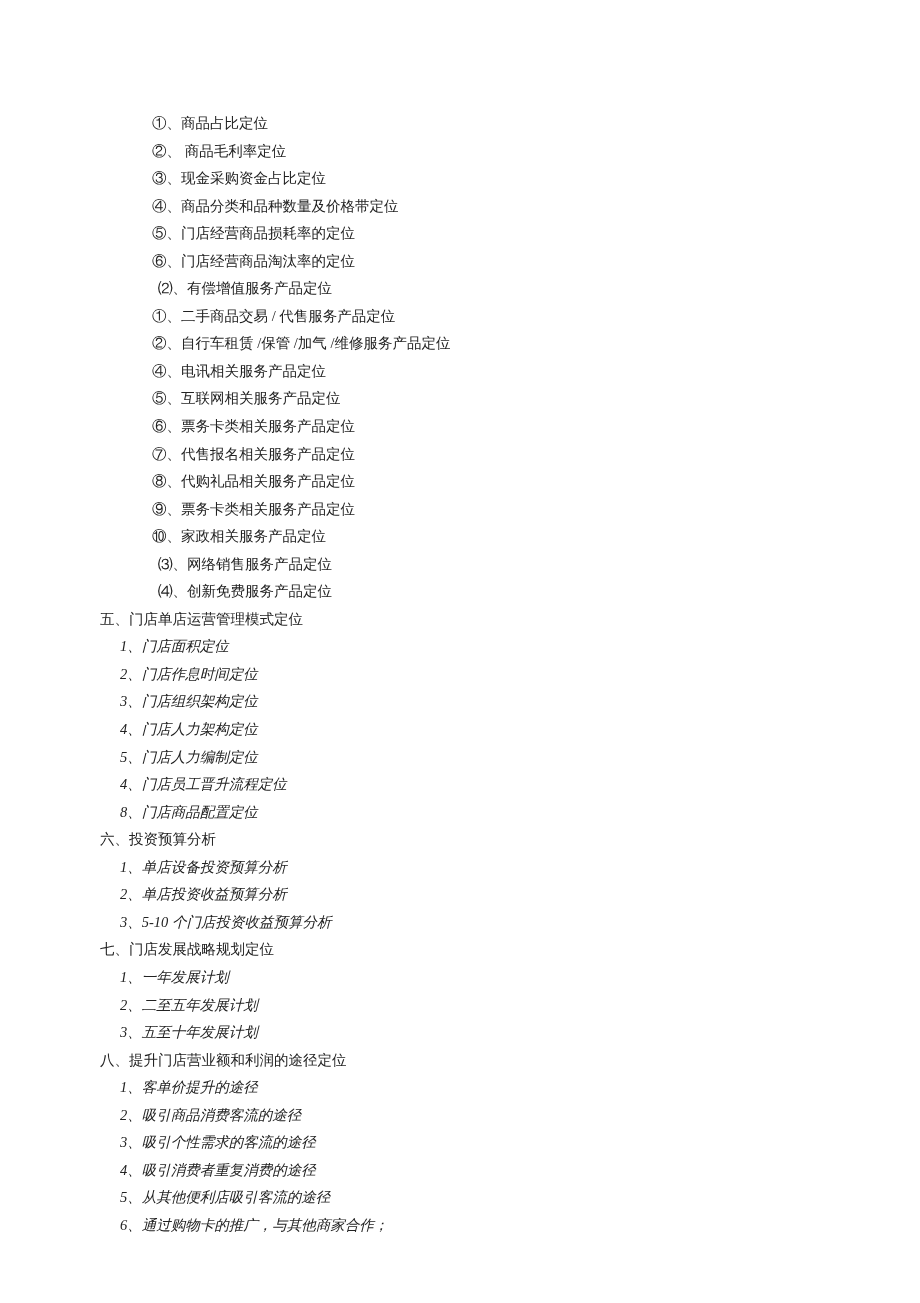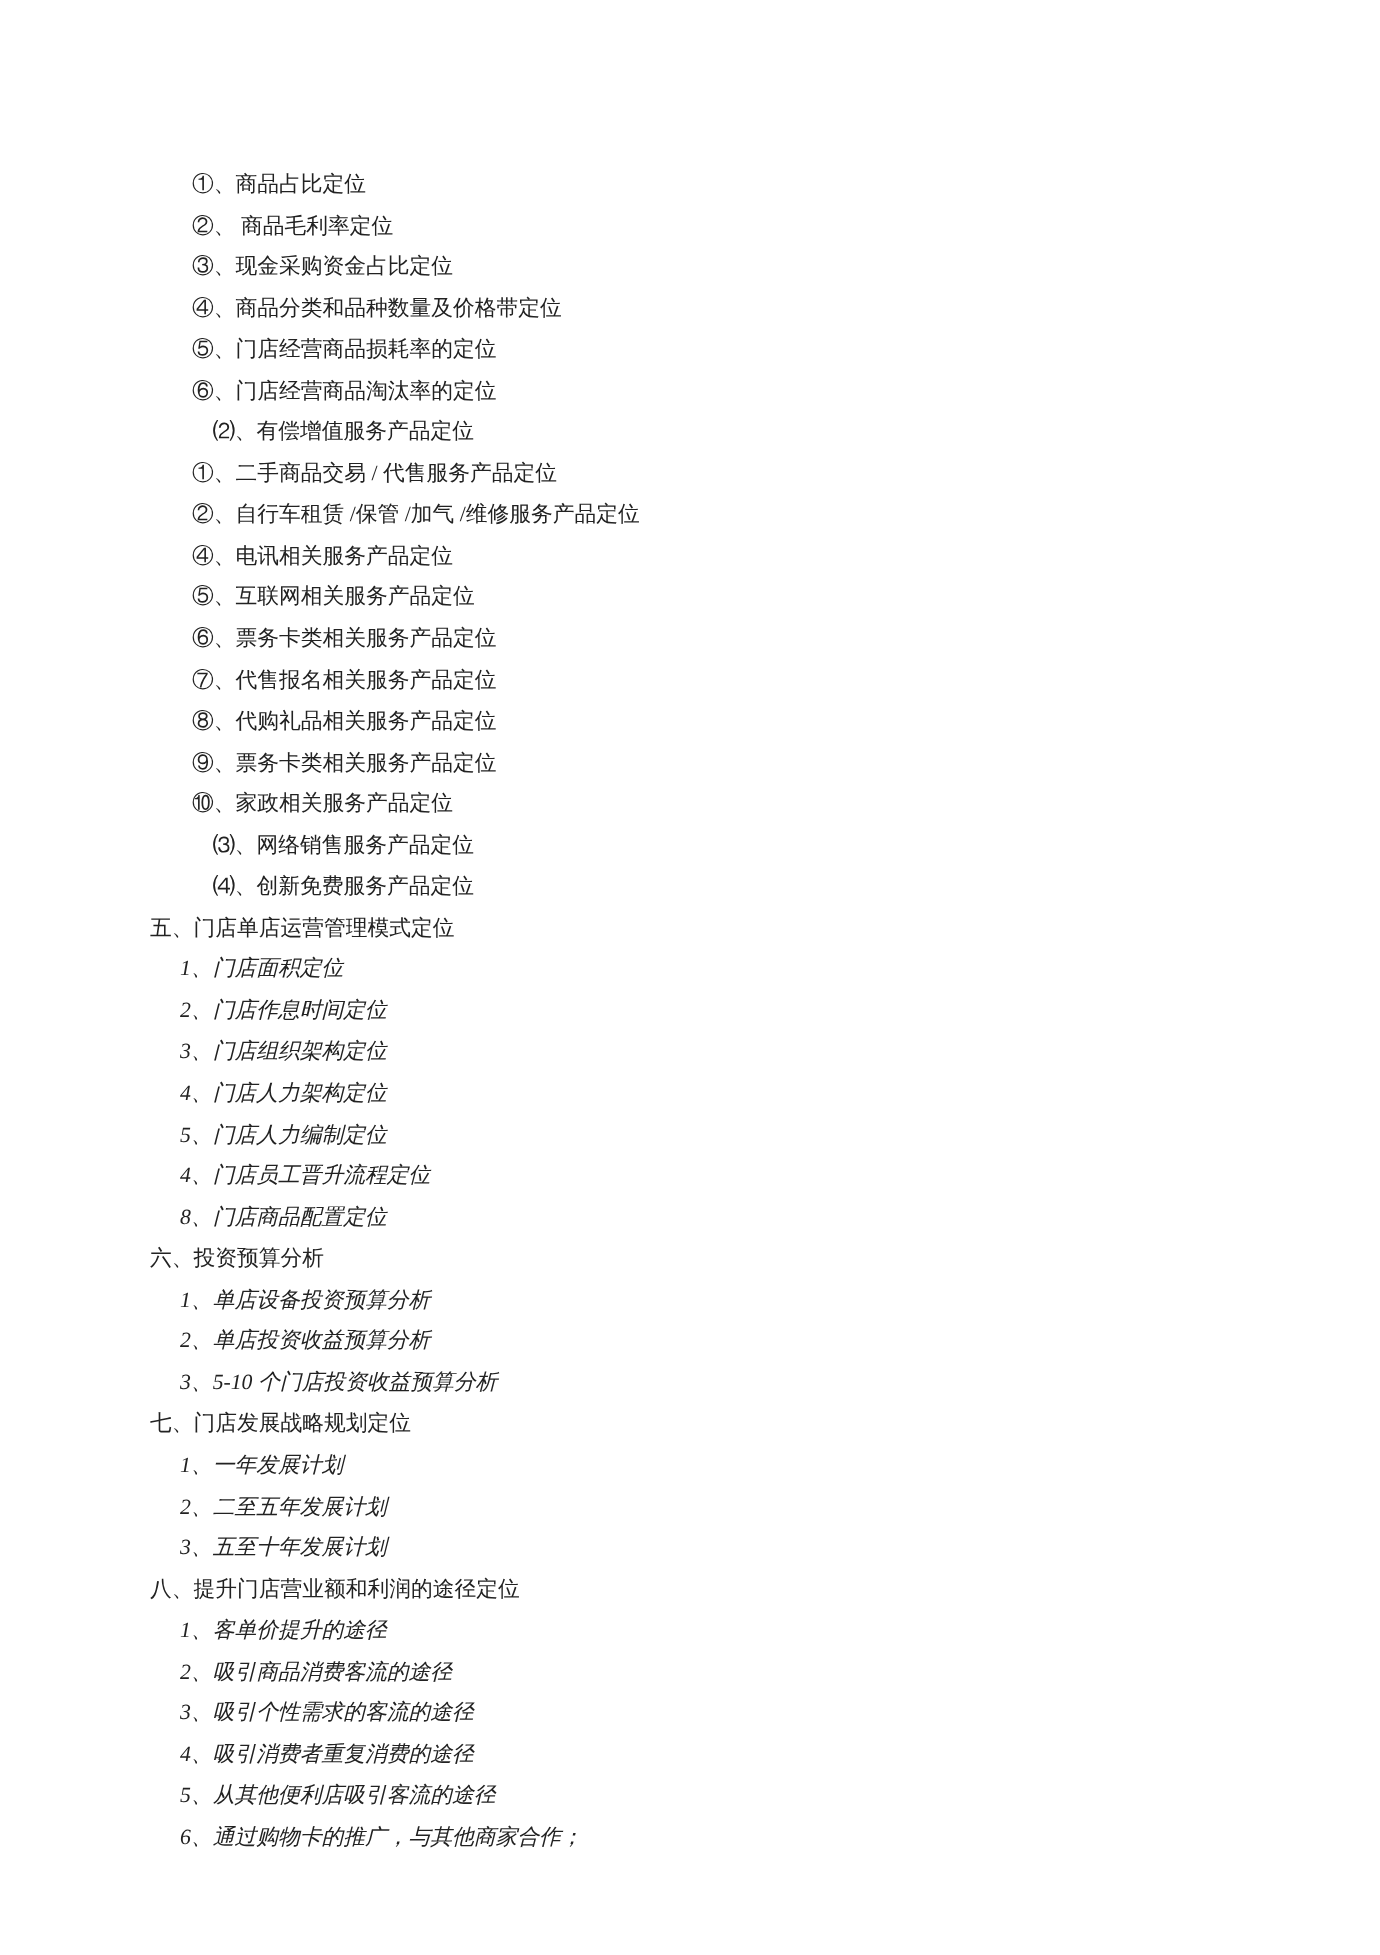--- a/index.html
+++ b/index.html
@@ -14,22 +14,22 @@
     font-size: 14.5px;
     line-height: 1.9;
     position: relative;
     min-height: 1303px;
   }
   .page {
     padding: 110px 80px 60px 100px;
   }
   .indent-0 { margin-left: 0px; }
   .indent-1 { margin-left: 20px; font-style: italic; }
-  .indent-2 { margin-left: 42px; }
-  .indent-3 { margin-left: 28px; }
+  .indent-2 { margin-left: 58px; }
+  .indent-3 { margin-left: 52px; }
 </style>
 </head>
 <body>
 
 <div class="page">
   <div id="content">
       <div class="indent-3">①、商品占比定位</div>
       <div class="indent-3">②、 商品毛利率定位</div>
       <div class="indent-3">③、现金采购资金占比定位</div>
       <div class="indent-3">④、商品分类和品种数量及价格带定位</div>

